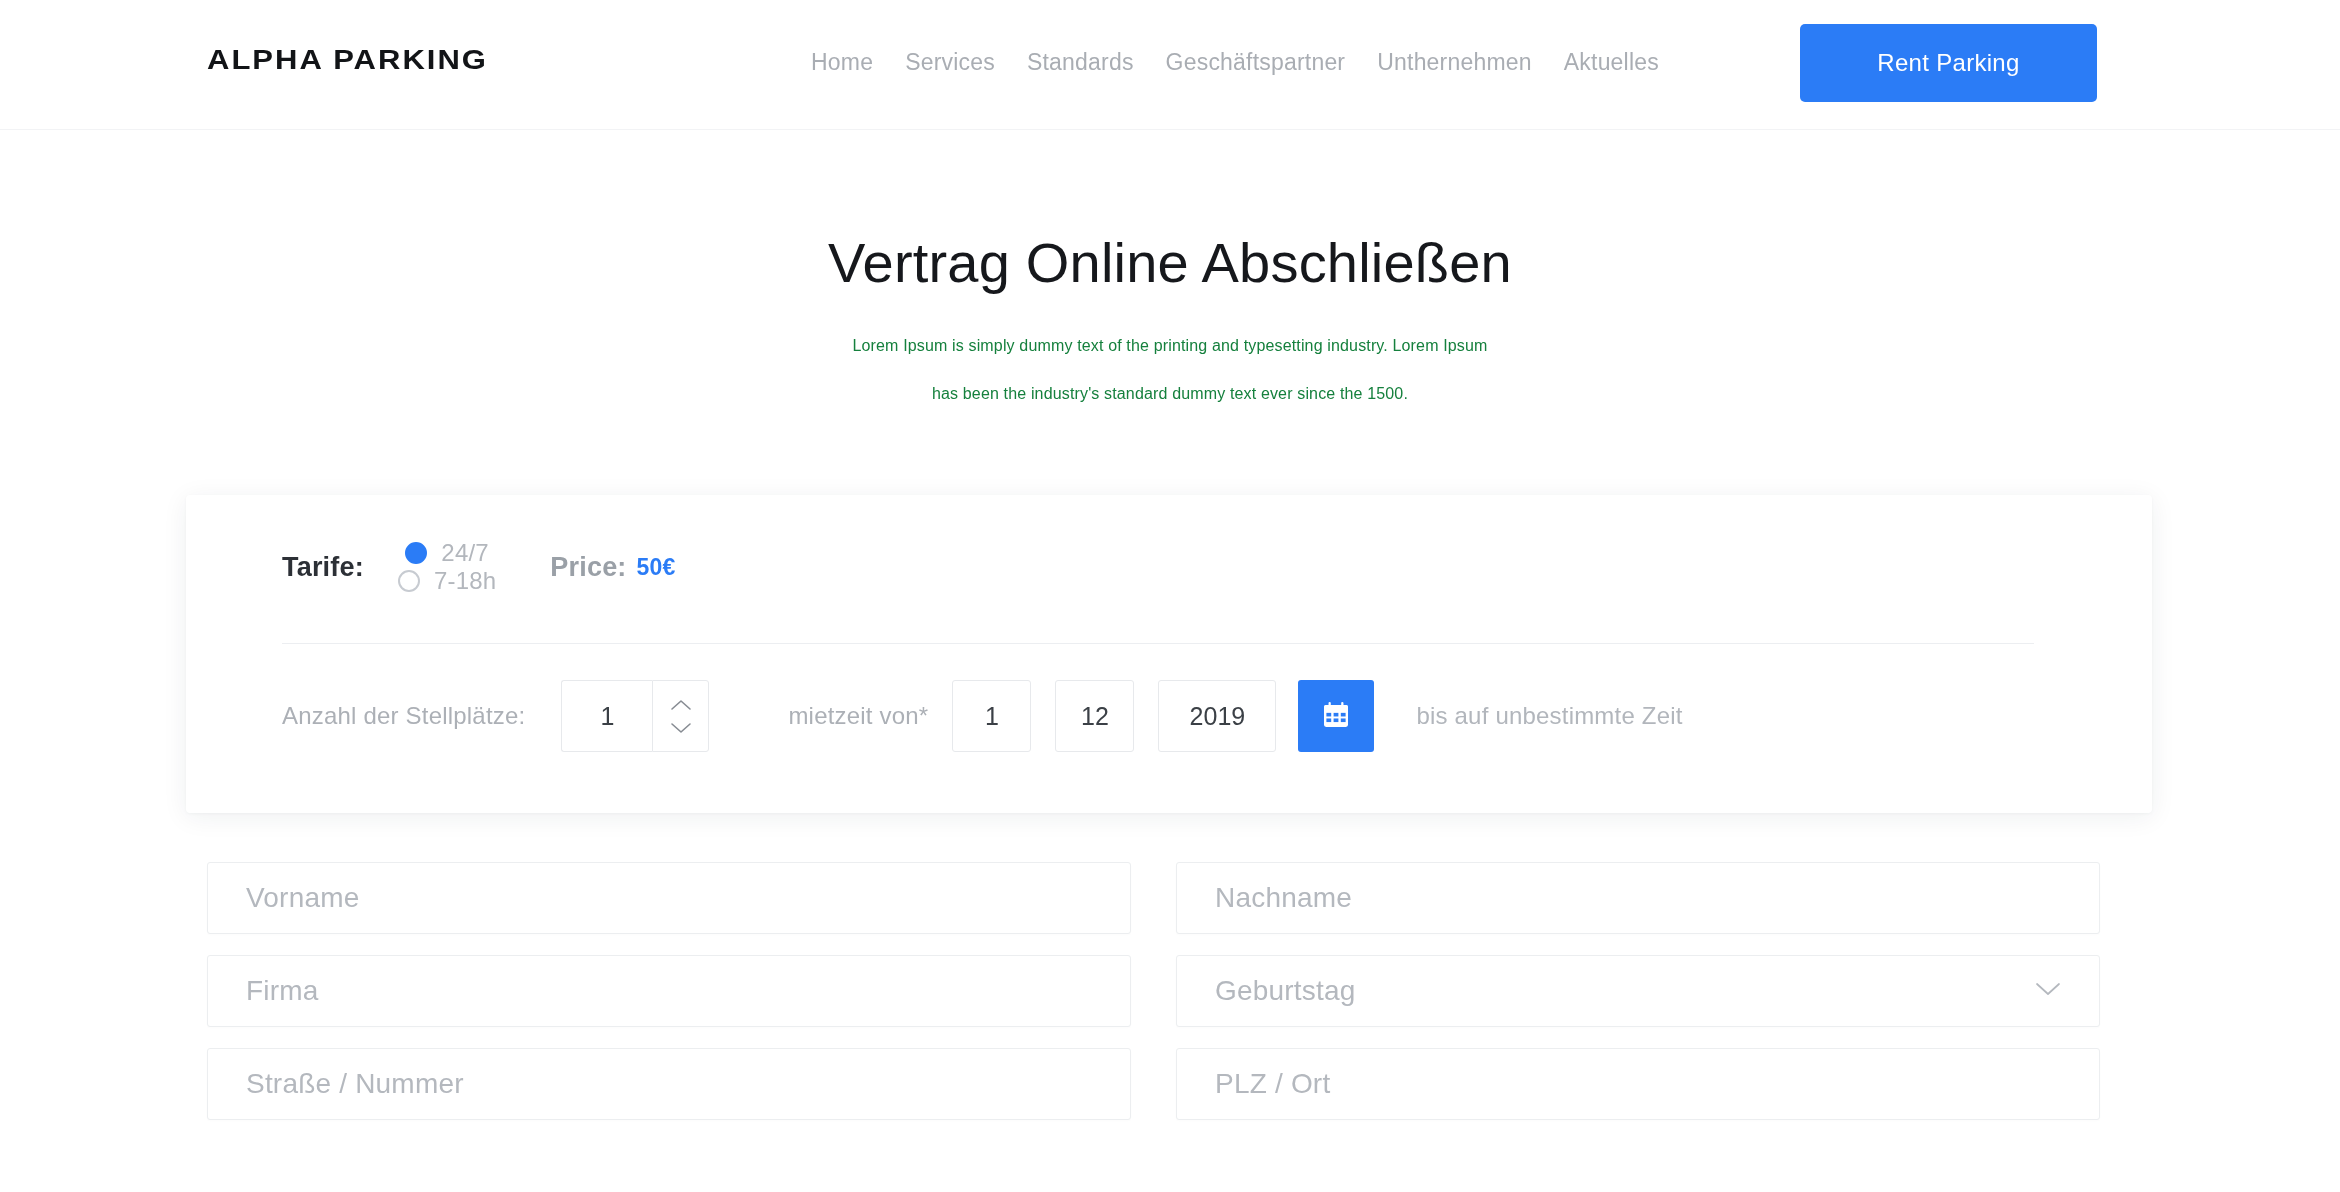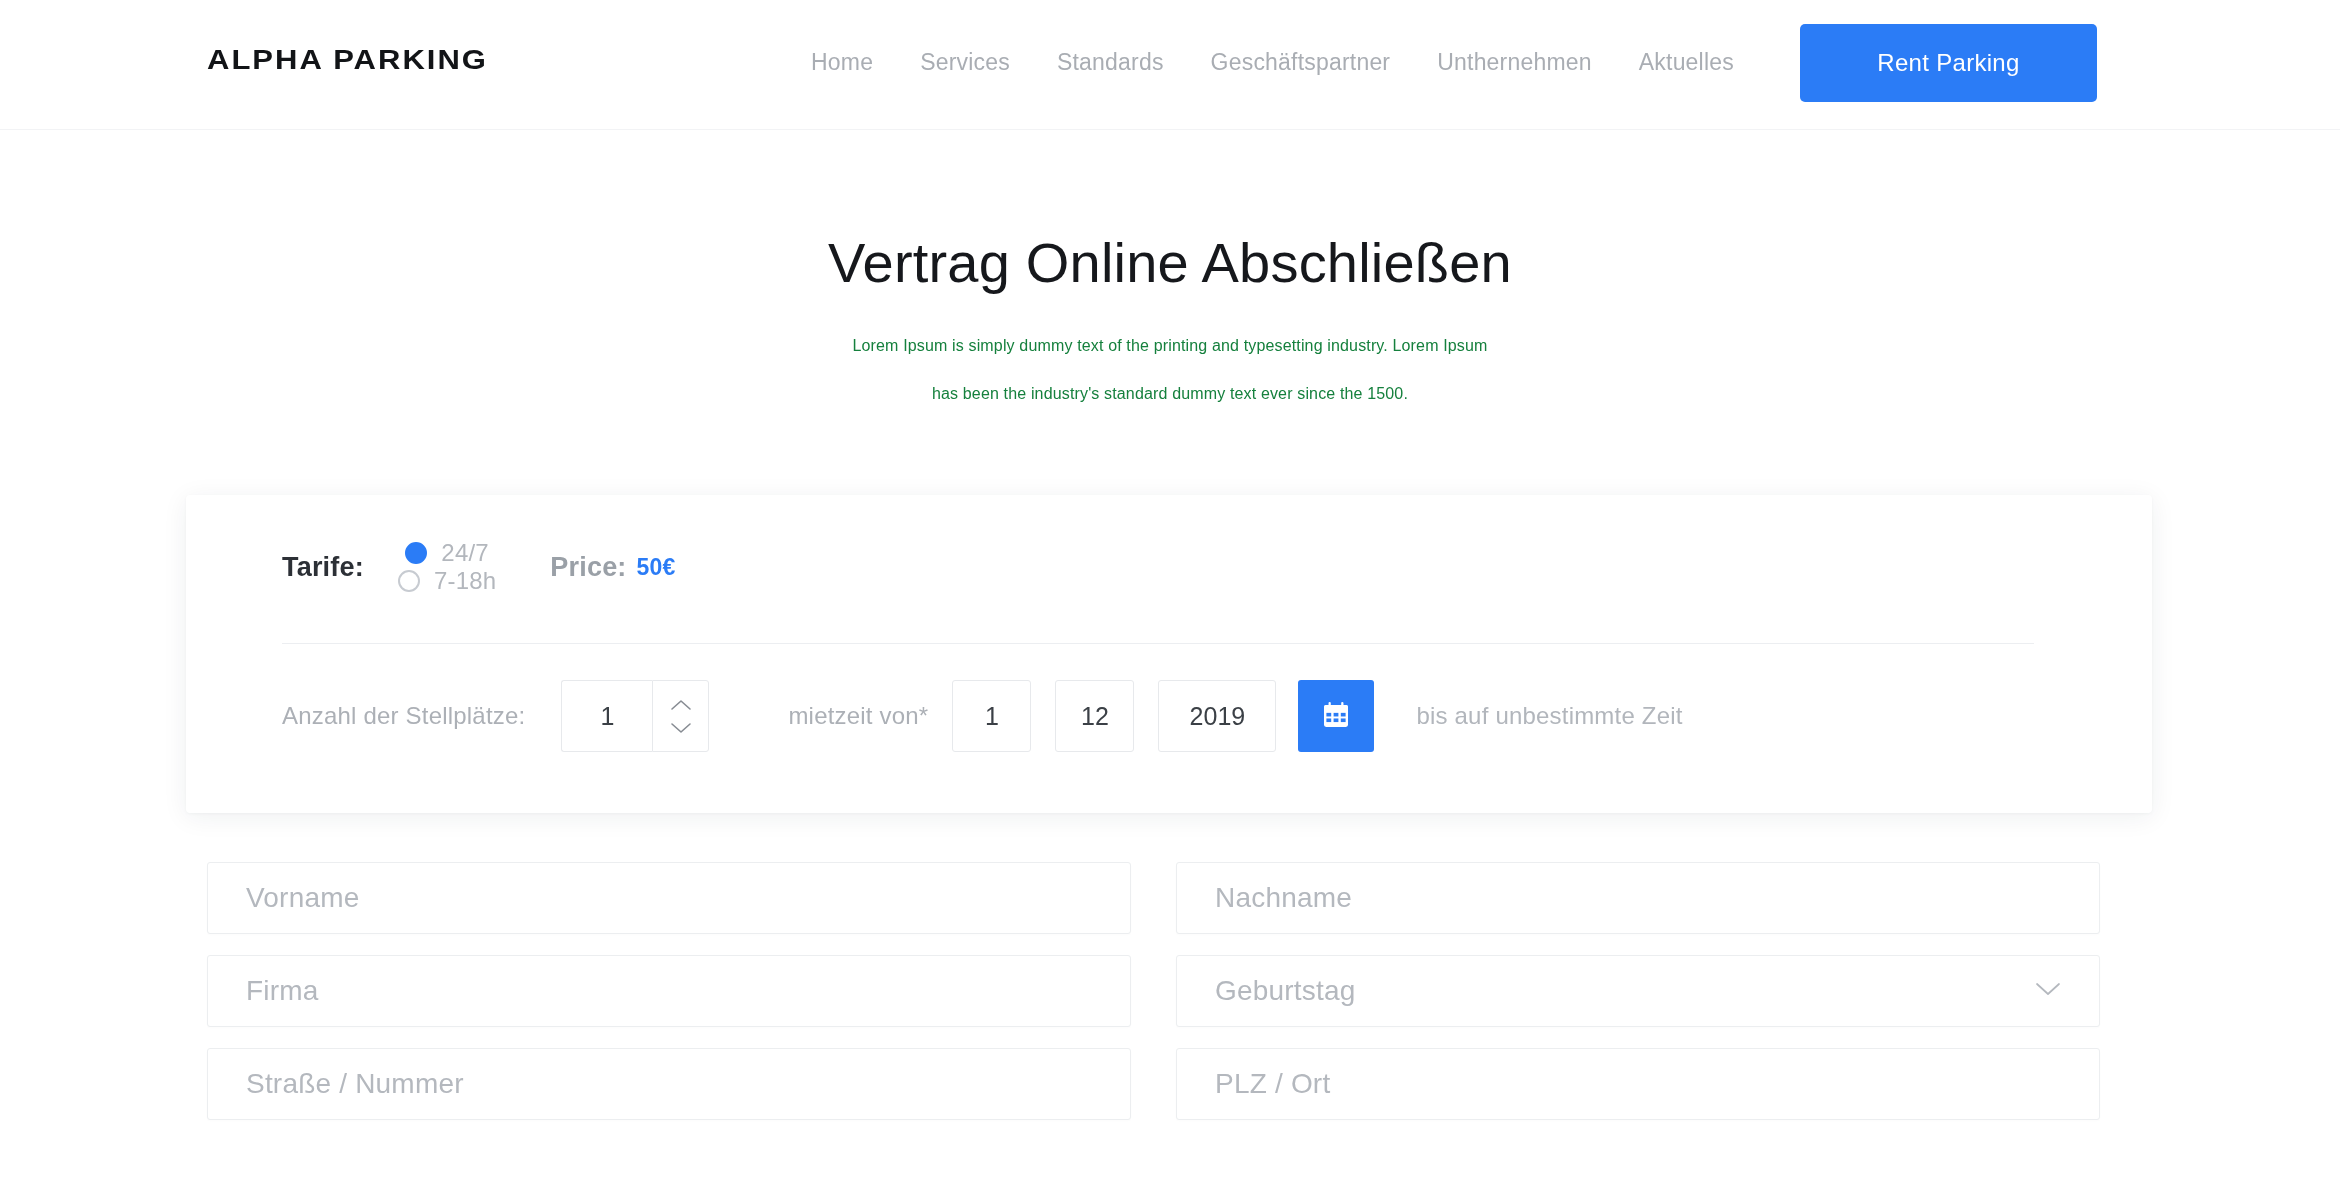--- a/index.html
+++ b/index.html
@@ -46,21 +46,21 @@
     transform: scaleY(0.92);
     white-space: nowrap;
   }
 
   .main-nav {
     position: absolute;
     left: 795px;
     top: 45px;
     display: flex;
     align-items: center;
-    gap: 15px;
+    gap: 0px;
     white-space: nowrap;
   }
 
   .nav-link {
     font-size: 23px;
     color: #a9adb3;
     letter-spacing: 0.2px;
     text-decoration: none;
     padding: 0 16px;
     line-height: 34px;

